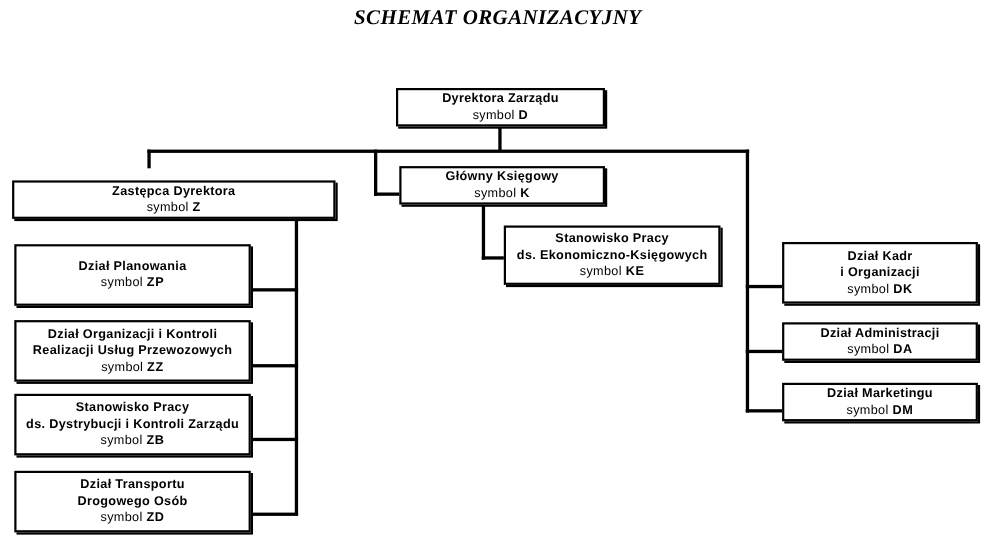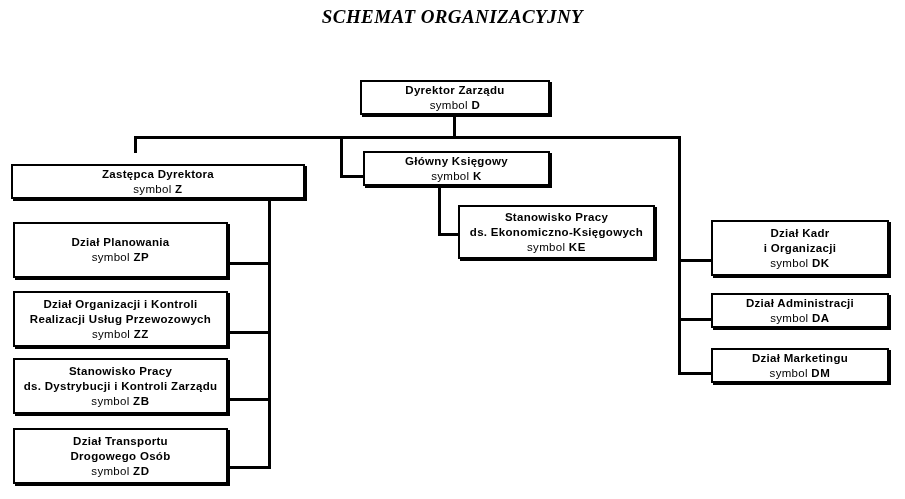--- a/index.html
+++ b/index.html
@@ -93,21 +93,21 @@
   <div class="conn" style="left:438px; top:186px; width:3px; height:50px;"></div>
   <div class="conn" style="left:438px; top:233px; width:24px; height:3px;"></div>
 
   <div class="conn" style="left:268px; top:186px; width:3px; height:282px;"></div>
   <div class="conn" style="left:228px; top:262px; width:43px; height:3px;"></div>
   <div class="conn" style="left:228px; top:331px; width:43px; height:3px;"></div>
   <div class="conn" style="left:228px; top:398px; width:43px; height:3px;"></div>
   <div class="conn" style="left:228px; top:466px; width:43px; height:3px;"></div>
 
   <div class="node" style="left:360px; top:80px; width:190px; height:35px;">
-    <div class="ln">Dyrektor Zarządu</div>
+    <div class="ln">Dyrektora Zarządu</div>
     <div class="sym">
       <span>symbol</span>
       <b>D</b>
     </div>
   </div>
 
   <div class="node" style="left:11px; top:164px; width:294px; height:35px;">
     <div class="ln">Zastępca Dyrektora</div>
     <div class="sym">
       <span>symbol</span>

